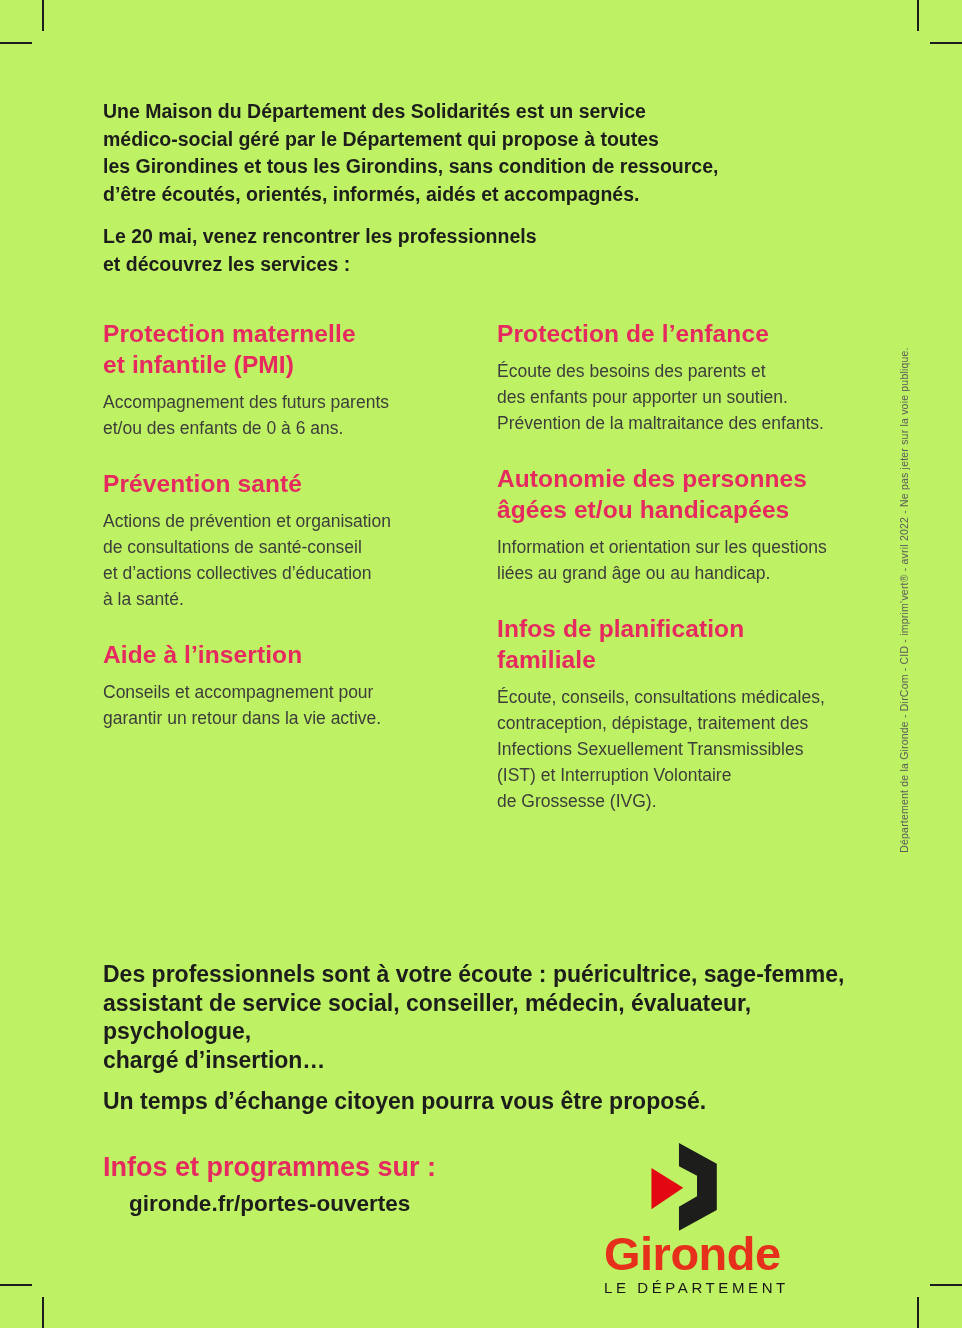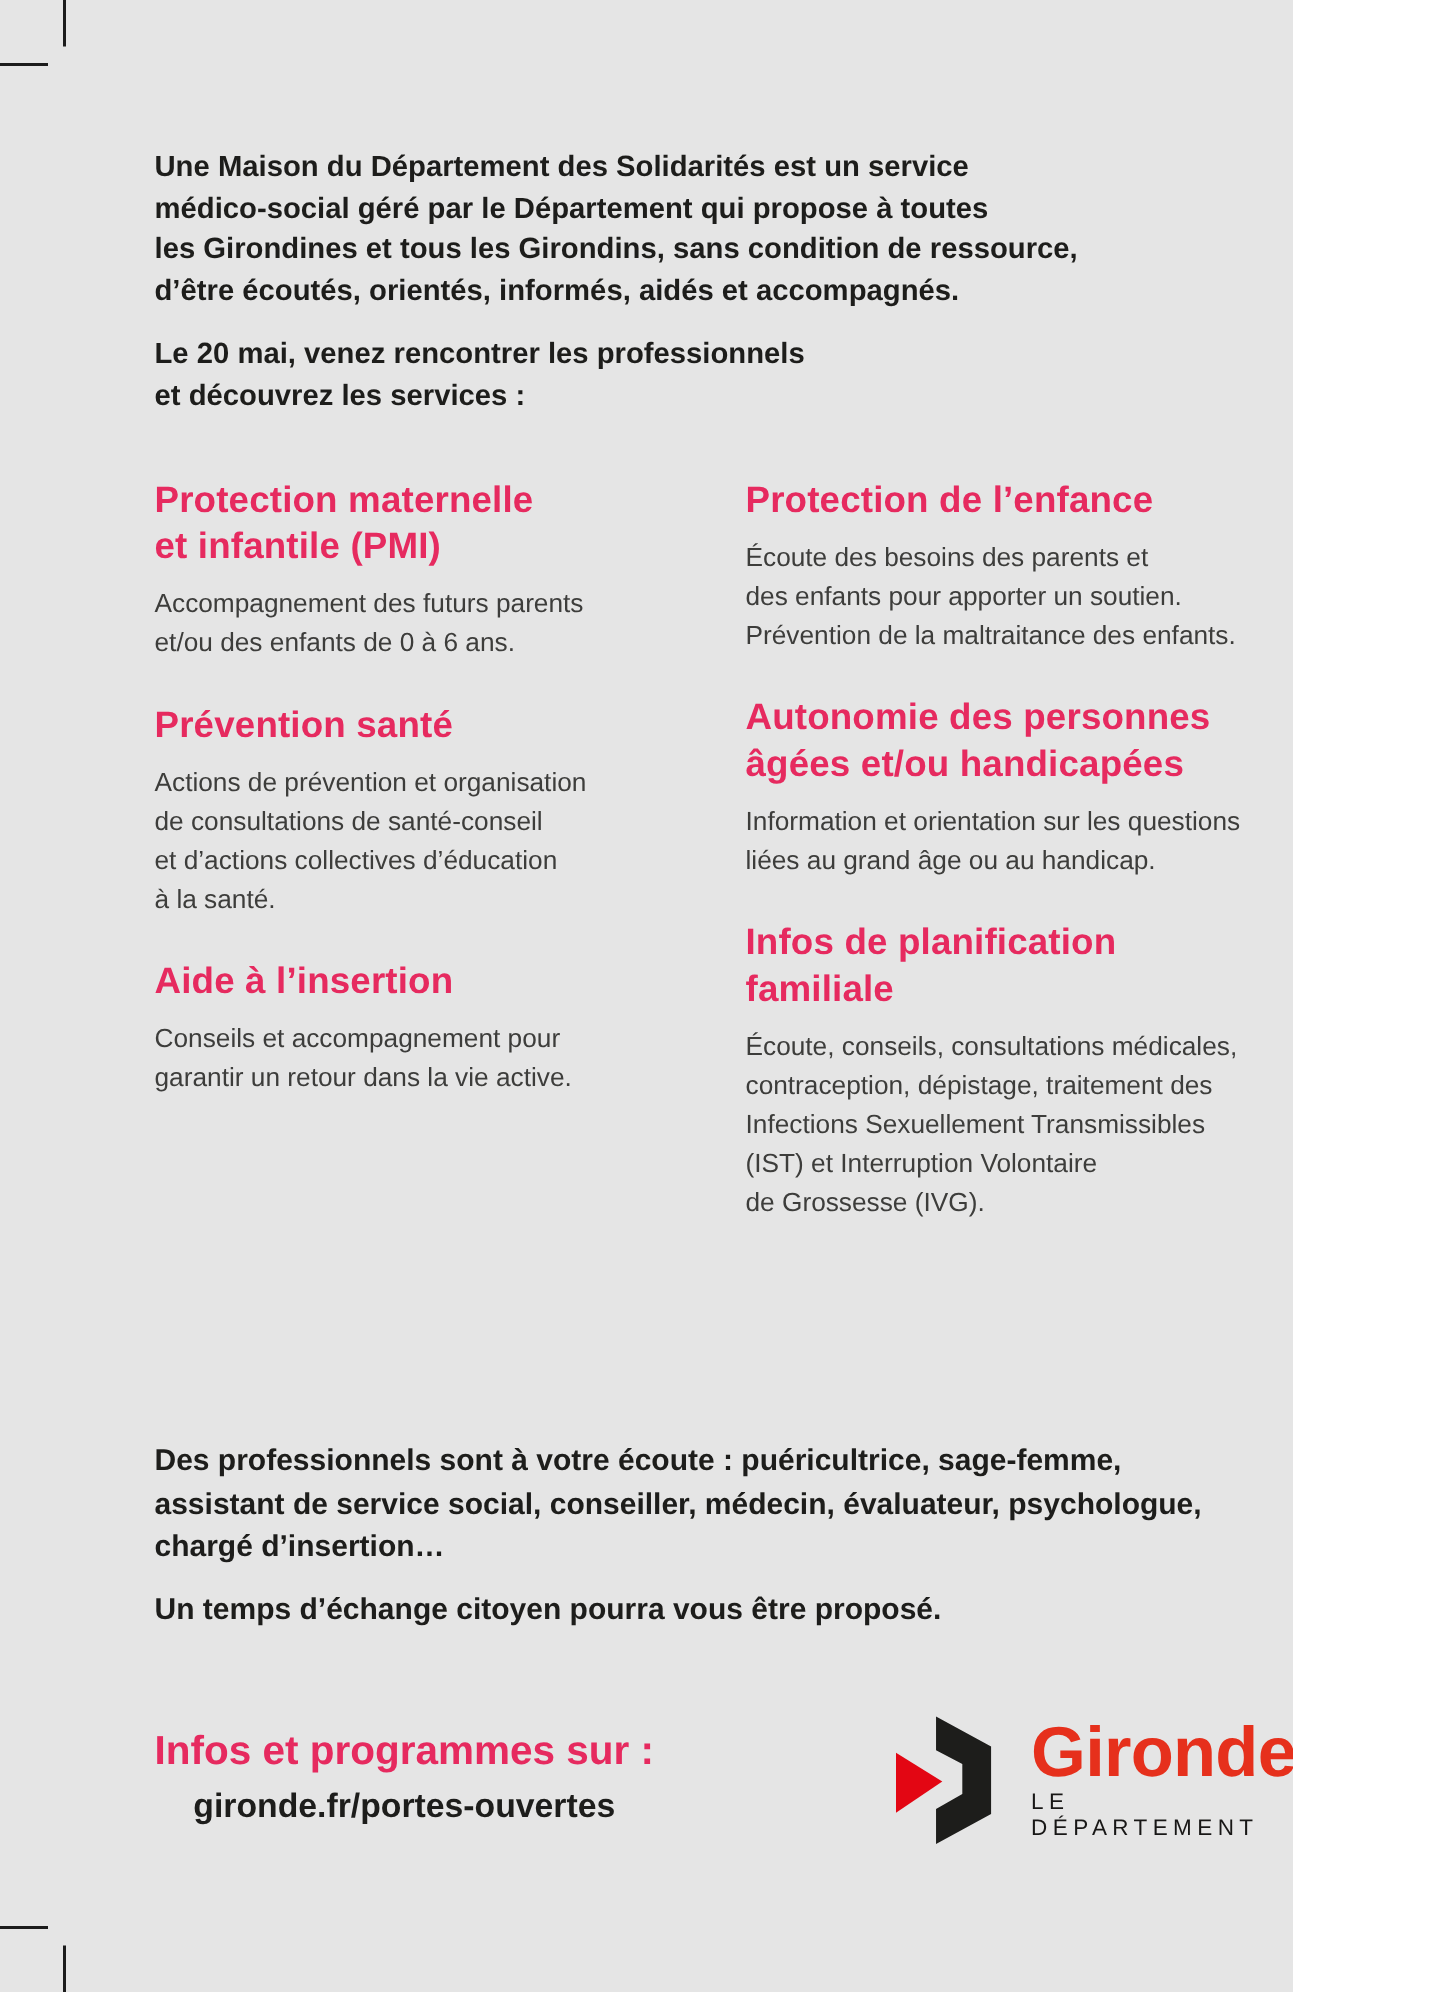--- a/index.html
+++ b/index.html
@@ -8,23 +8,23 @@
     --arrow-red: #e30613;
     --text-dark: #1d1d1b;
     --text-body: #3d3d3b;
     --note-gray: #5b5b5a;
     --mark-black: #1c1c1c;
   }
   * { box-sizing: border-box; }
   html, body { margin: 0; padding: 0; background: #ffffff; }
   .page {
     position: relative;
-    width: 862px;
+    width: 962px;
     height: 1328px;
-    background: #e5e5e5;
+    background: #bef264;
     overflow: hidden;
     font-family: "Liberation Sans", sans-serif;
     color: var(--text-body);
   }
 
   
   .mark { position: absolute; background: var(--mark-black); }
   .mark.v { width: 2px; height: 31px; }
   .mark.h { width: 32px; height: 2px; }
   .tl-v { left: 42px; top: 0; }
@@ -70,21 +70,21 @@
     color: var(--text-body);
   }
 
   
   .closing {
     position: absolute;
     left: 103px; top: 960px;
     width: 780px;
     color: var(--text-dark);
     font-weight: bold;
-    font-size: 20px;
+    font-size: 23px;
     line-height: 28.5px;
   }
   .closing p { margin: 0 0 13px 0; }
 
   
   .infos { position: absolute; left: 103px; top: 1152px; }
   .infos .label {
     color: var(--accent-pink);
     font-weight: bold;
     font-size: 27px;
@@ -99,20 +99,21 @@
     margin: 0;
     text-align: center;
   }
 
   
   .logo {
     position: absolute;
     left: 594px; top: 1140px;
     display: flex;
     align-items: center;
+    flex-direction: column;
   }
   .logo svg { width: 86px; height: 92px; display: block; }
   .logo-text { margin-left: 10px; }
   .logo-name {
     color: var(--logo-red);
     font-weight: bold;
     font-size: 47px;
     line-height: 44px;
     letter-spacing: -0.5px;
   }

